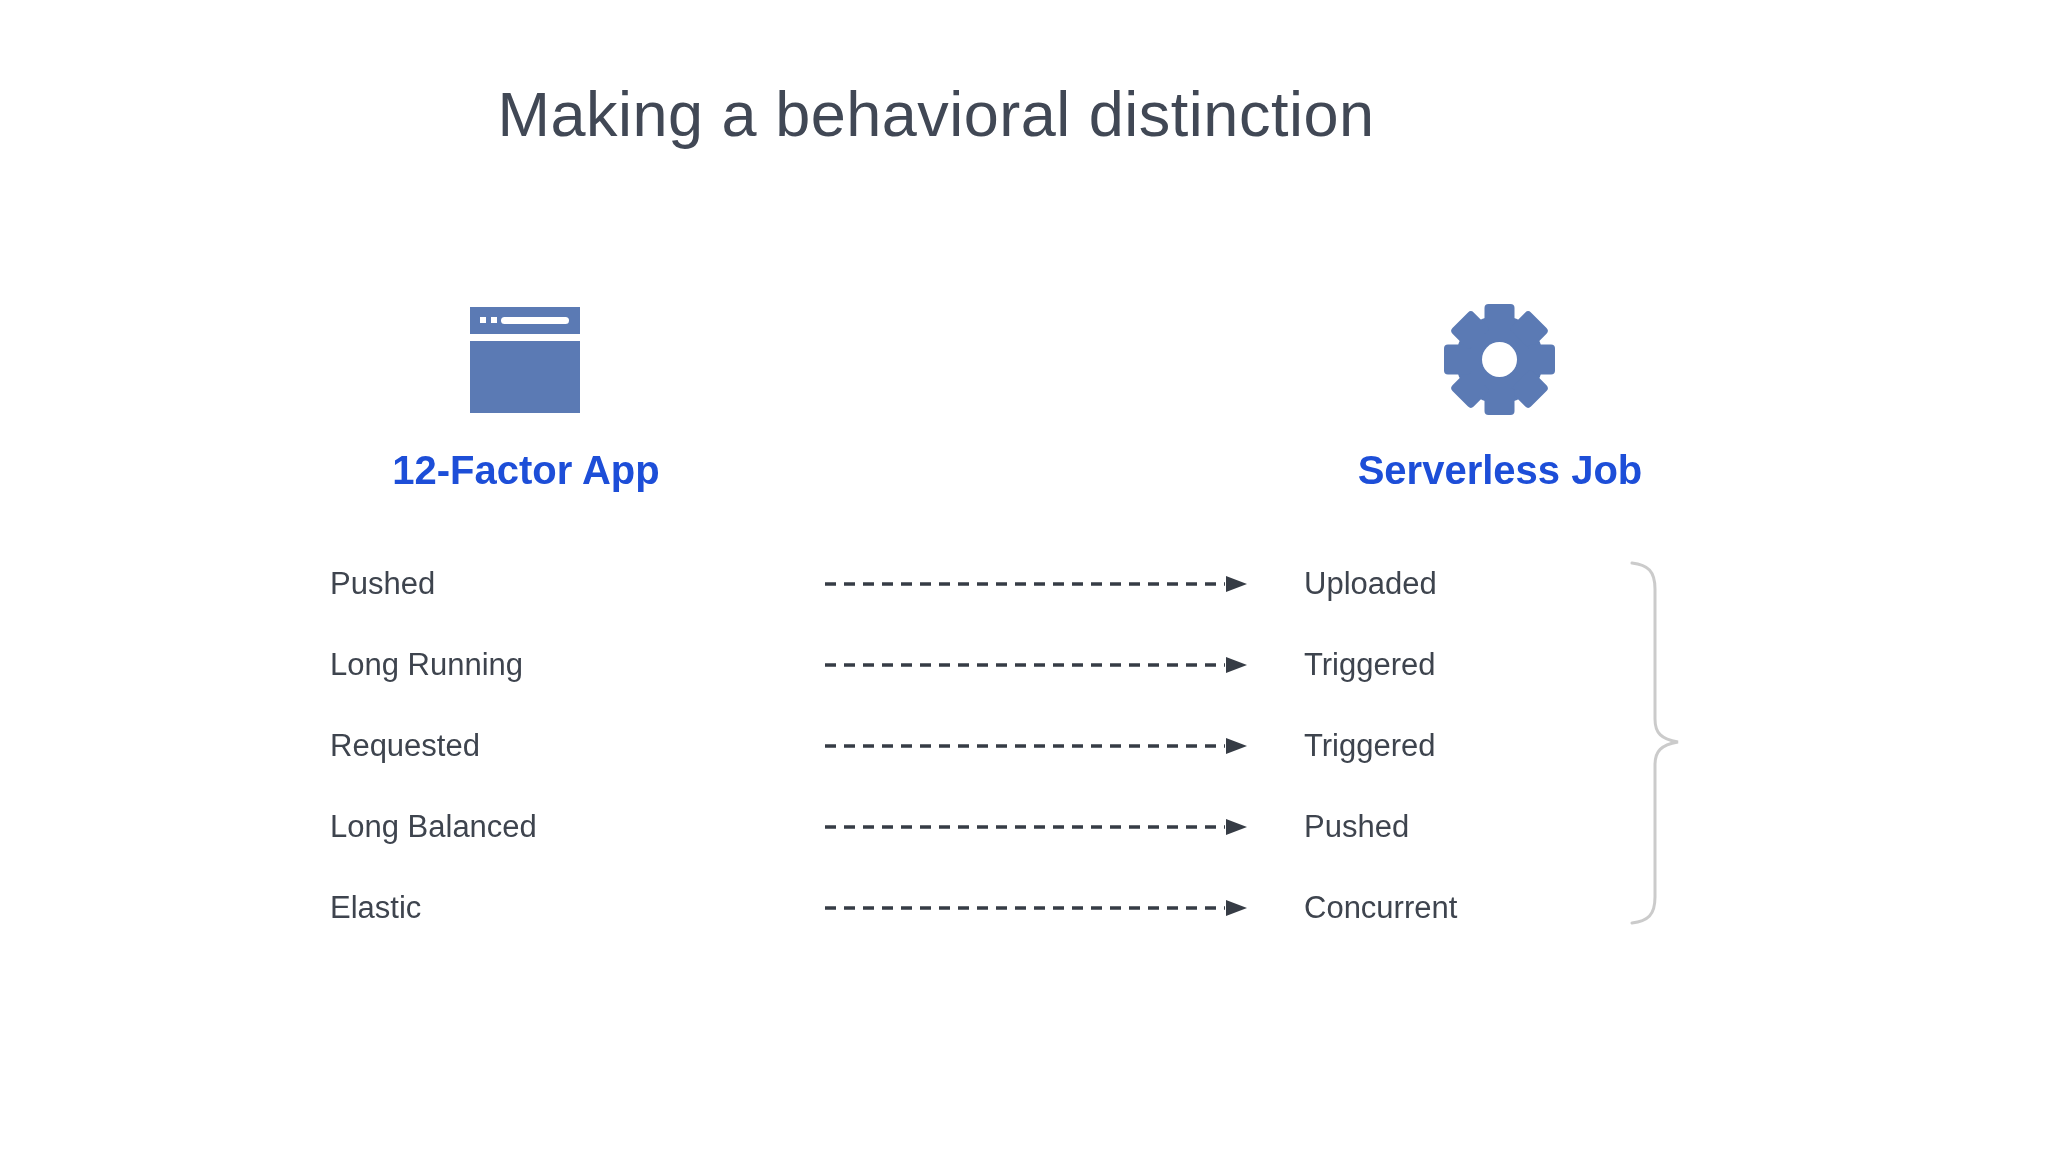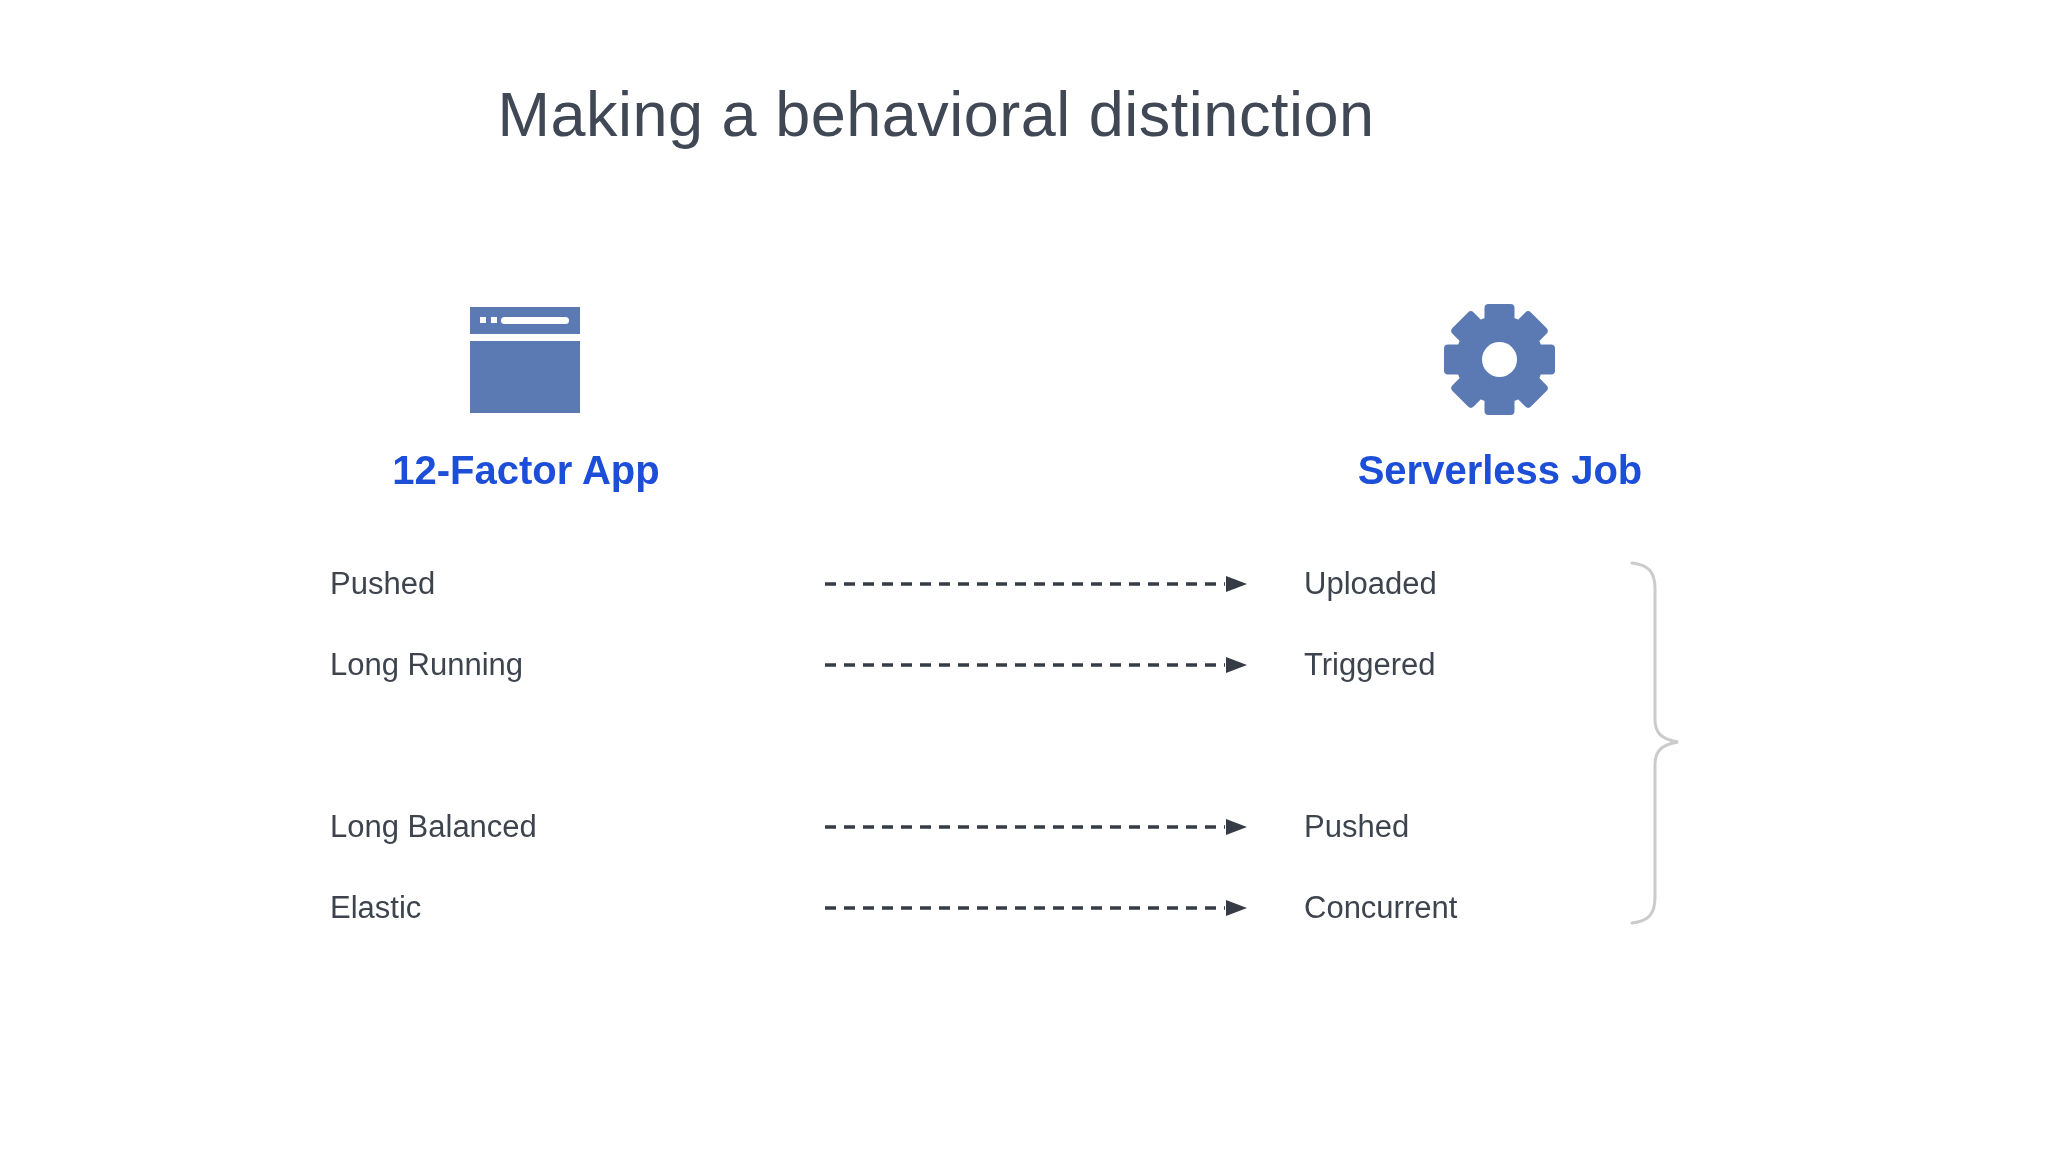--- a/index.html
+++ b/index.html
@@ -153,20 +153,28 @@
 
   <div class="row" style="top:643px">
     <div class="cell left">Long Running</div>
     <svg class="arrow" width="425" height="20" viewBox="0 0 425 20">
       <line x1="2" y1="10" x2="402" y2="10" stroke="#363c45" stroke-width="3.5" stroke-dasharray="11 8"></line>
       <polygon points="403,2 424,10 403,18" fill="#363c45"></polygon>
     </svg>
     <div class="cell right">Triggered</div>
   </div>
 
+  <div class="row" style="top:724px">
+    <div class="cell left">Requested</div>
+    <svg class="arrow" width="425" height="20" viewBox="0 0 425 20">
+      <line x1="2" y1="10" x2="402" y2="10" stroke="#363c45" stroke-width="3.5" stroke-dasharray="11 8"></line>
+      <polygon points="403,2 424,10 403,18" fill="#363c45"></polygon>
+    </svg>
+    <div class="cell right">Triggered</div>
+  </div>
 
   <div class="row" style="top:805px">
     <div class="cell left">Long Balanced</div>
     <svg class="arrow" width="425" height="20" viewBox="0 0 425 20">
       <line x1="2" y1="10" x2="402" y2="10" stroke="#363c45" stroke-width="3.5" stroke-dasharray="11 8"></line>
       <polygon points="403,2 424,10 403,18" fill="#363c45"></polygon>
     </svg>
     <div class="cell right">Pushed</div>
   </div>
 

